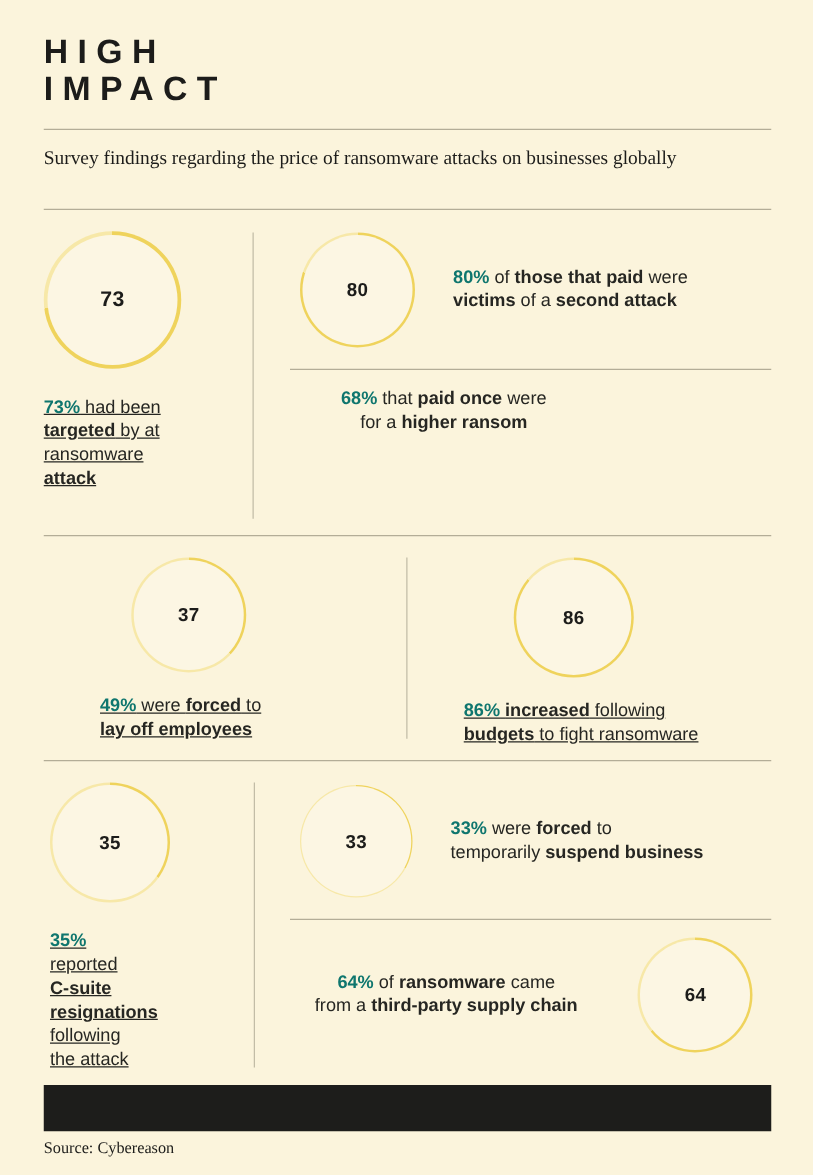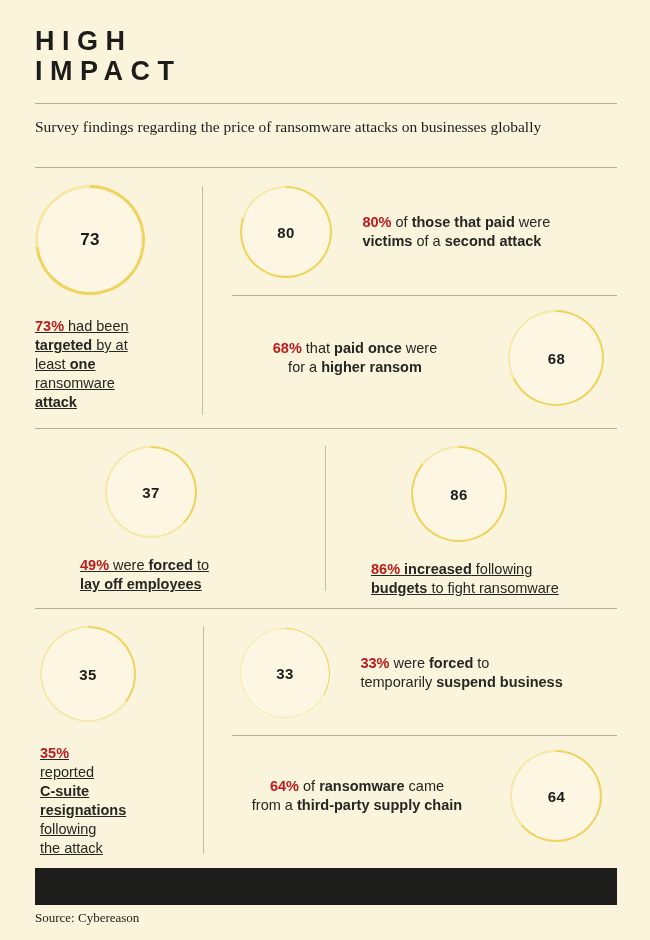--- a/index.html
+++ b/index.html
@@ -108,21 +108,21 @@
   }
 
   .caption {
     font-family: "Liberation Sans", sans-serif;
     color: #262622;
     line-height: 19px;
     font-size: 14.5px;
   }
   .caption b { font-weight: bold; }
   .pct {
-    color: #b91c1c;
+    color: #0f766e;
     font-weight: bold;
   }
 
   .cap-center { text-align: left; text-decoration: underline; }
   .cap-left   { text-align: left; }
   .cap-right  { text-align: center; }
 
   
   .black-bar {
     position: absolute;
@@ -168,38 +168,34 @@
 
   <div class="stat" style="left:35px; top:185px; width:155px;">
     <div class="donut" style="width: 110px; height: 110px; background: conic-gradient(rgb(239, 211, 92) 0deg, rgb(239, 211, 92) 262.8deg, rgb(247, 232, 168) 262.8deg, rgb(247, 232, 168) 360deg);">
         <div class="donut-hole" style="width: 104px; height: 104px; left: 3px; top: 3px;">
           <span class="donut-num" style="font-size: 17px;">73</span>
         </div>
       </div>
     <div class="caption cap-center" style="margin-top:22px;">
         <div><span class="pct">73%</span><span> had been</span></div>
         <div><b>targeted</b><span> by at</span></div>
-        <div><span>least </span><b>one</b></div>
         <div><span>ransomware</span></div>
         <div><b>attack</b></div>
       </div>
   </div>
 
   <div class="stat" style="left:240px; top:186px; width:380px;">
     <div class="donut" style="display: inline-block; vertical-align: middle; width: 92px; height: 92px; background: conic-gradient(rgb(239, 211, 92) 0deg, rgb(239, 211, 92) 288deg, rgb(247, 232, 168) 288deg, rgb(247, 232, 168) 360deg);"><div class="donut-hole" style="width: 88px; height: 88px; left: 2px; top: 2px;">
           <span class="donut-num" style="font-size: 15px;">80</span>
         </div></div>
     <div class="caption cap-left" style="display:inline-block; vertical-align:middle; margin-left:26px; width:242px;"><div><span class="pct">80%</span><span> of </span><b>those that paid</b><span> were</span></div><div><b>victims</b><span> of a </span><b>second attack</b></div></div>
   </div>
 
   <div class="stat" style="left:232px; top:310px; width:385px;">
     <div class="caption cap-right" style="display:inline-block; vertical-align:middle; width:246px;"><div><span class="pct">68%</span><span> that </span><b>paid once</b><span> were</span></div><div><span>for a </span><b>higher ransom</b></div></div>
-    <div class="donut" style="display: inline-block; vertical-align: middle; margin-left: 26px; width: 96px; height: 96px; background: conic-gradient(rgb(239, 211, 92) 0deg, rgb(239, 211, 92) 244.8deg, rgb(247, 232, 168) 244.8deg, rgb(247, 232, 168) 360deg);"><div class="donut-hole" style="width: 92px; height: 92px; left: 2px; top: 2px;">
-          <span class="donut-num" style="font-size: 15px;">68</span>
-        </div></div>
   </div>
 
   <div class="stat" style="left:105px; top:446px; width:150px;">
     <div class="donut" style="width: 92px; height: 92px; background: conic-gradient(rgb(239, 211, 92) 0deg, rgb(239, 211, 92) 133.2deg, rgb(247, 232, 168) 133.2deg, rgb(247, 232, 168) 360deg);">
         <div class="donut-hole" style="width: 88px; height: 88px; left: 2px; top: 2px;">
           <span class="donut-num" style="font-size: 15px;">37</span>
         </div>
       </div>
     <div class="caption cap-center" style="margin-top:18px; width:200px; margin-left:-25px;">
         <div><span class="pct">49%</span><span> were </span><b>forced</b><span> to</span></div>

